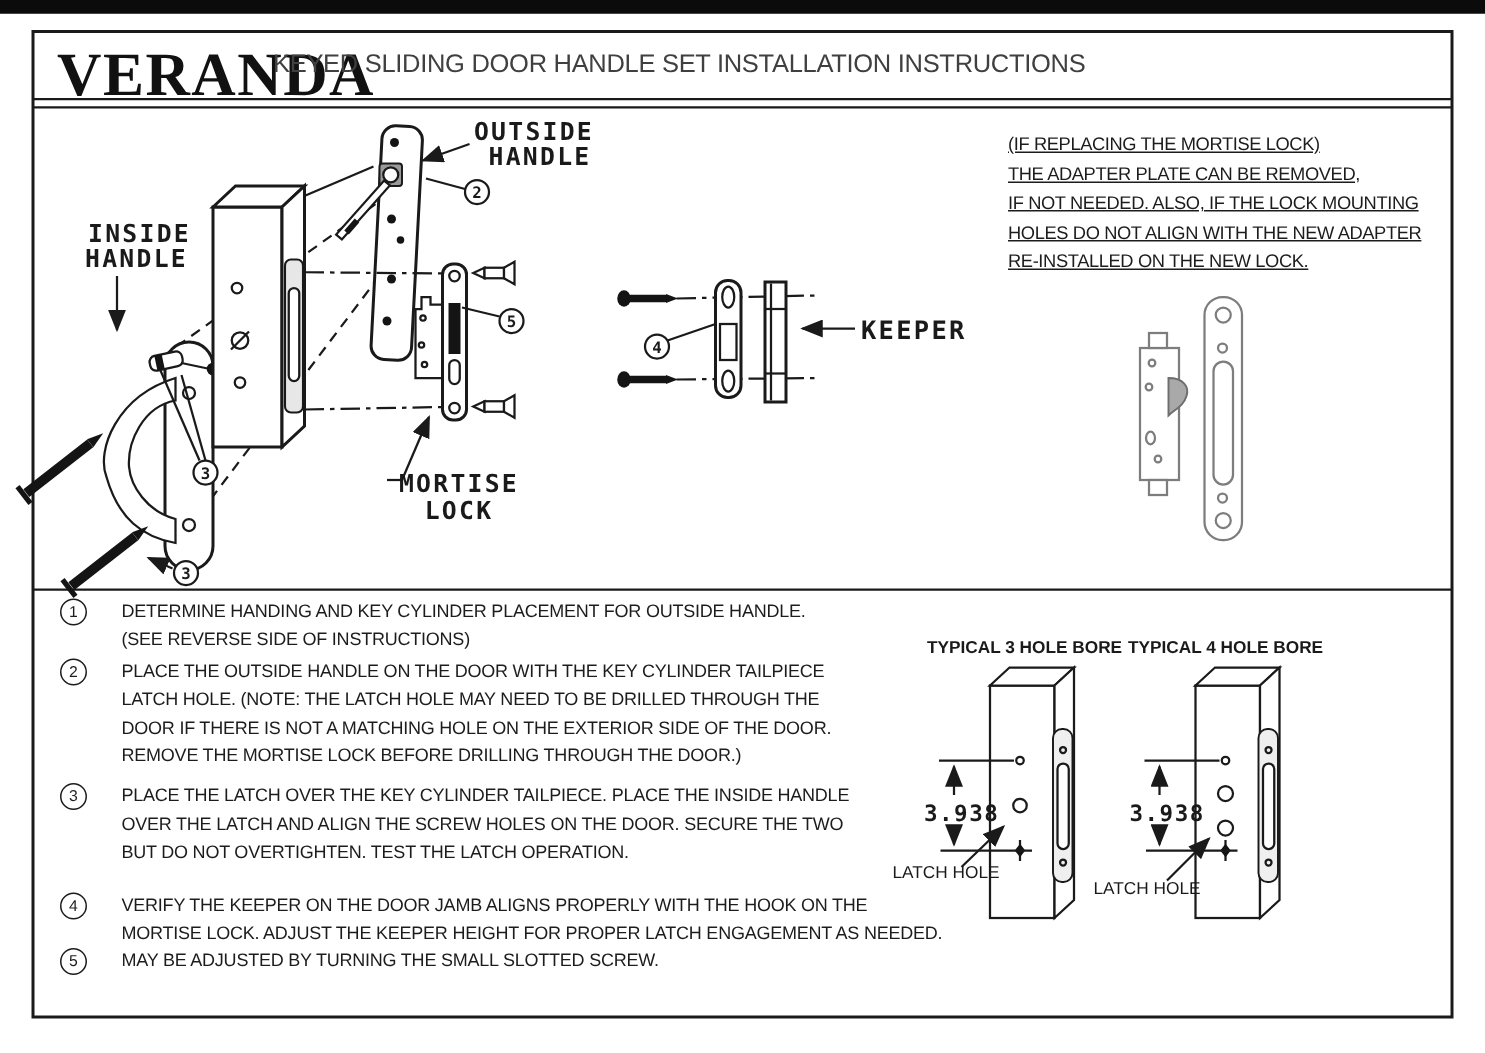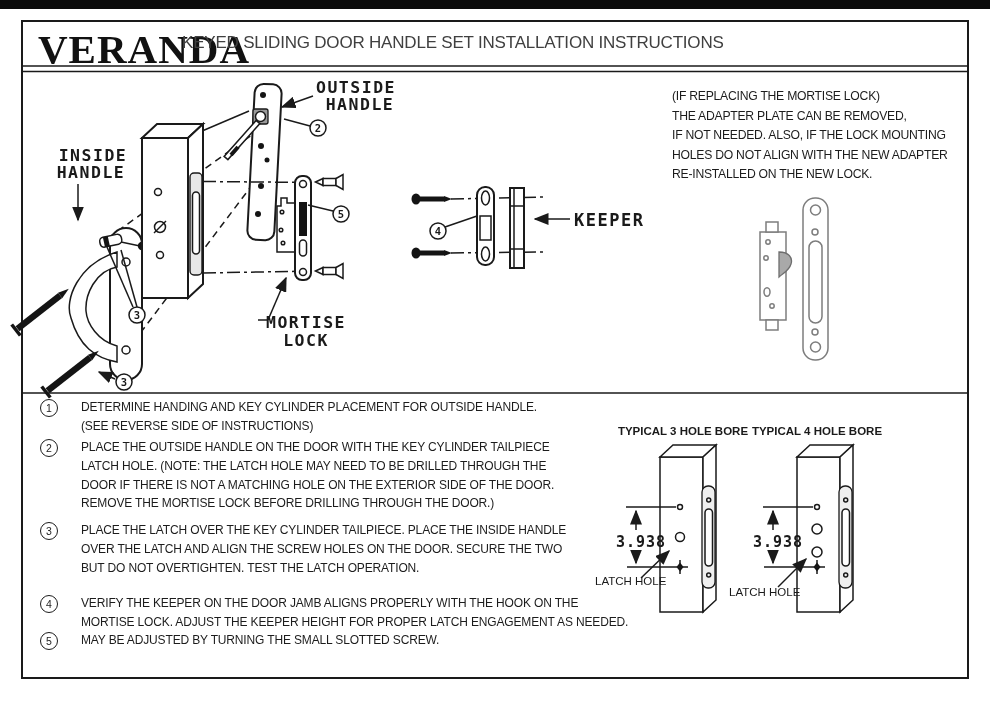--- a/index.html
+++ b/index.html
@@ -4,21 +4,21 @@
 <style>
   html,body{margin:0;padding:0;background:#e8e8e8;}
   #sheet{position:relative;width:990px;height:702px;background:#ffffff;overflow:hidden;
          font-family:"Liberation Sans",sans-serif;color:#1c1c1c;}
   .scanbar{position:absolute;left:0;width:990px;height:9px;background:#0b0b0b;}
   #svgart{position:absolute;left:0;top:0;}
   .brand{position:absolute;left:38px;top:25px;font-family:"Liberation Serif",serif;
          font-weight:bold;font-size:41px;letter-spacing:1px;color:#111;}
   .doctitle{position:absolute;left:182px;top:33px;font-size:17px;letter-spacing:-0.2px;color:#404040;}
   .note{position:absolute;left:672px;top:87px;font-size:12.2px;line-height:19.5px;
-        letter-spacing:-0.25px;white-space:nowrap;}
+        letter-spacing:-0.25px;white-space:nowrap;text-decoration:underline;}
   .step{position:absolute;left:40px;display:flex;gap:11px;}
   .stepnum{flex:0 0 auto;width:16px;height:16px;border:1.4px solid #1c1c1c;border-radius:50%;
            font-size:10.5px;display:flex;align-items:center;justify-content:center;margin-top:1px;}
   .steptext{font-size:12px;line-height:18.8px;letter-spacing:-0.15px;white-space:nowrap;margin-left:12px;}
   
   .s{stroke:#1a1a1a;stroke-width:1.5;fill:none;}
   .s2{stroke:#1a1a1a;stroke-width:2;fill:none;}
   .sw{stroke:#1a1a1a;stroke-width:1.5;fill:#fff;}
   .sw2{stroke:#1a1a1a;stroke-width:2;fill:#fff;}
   .fb{fill:#141414;stroke:none;}

